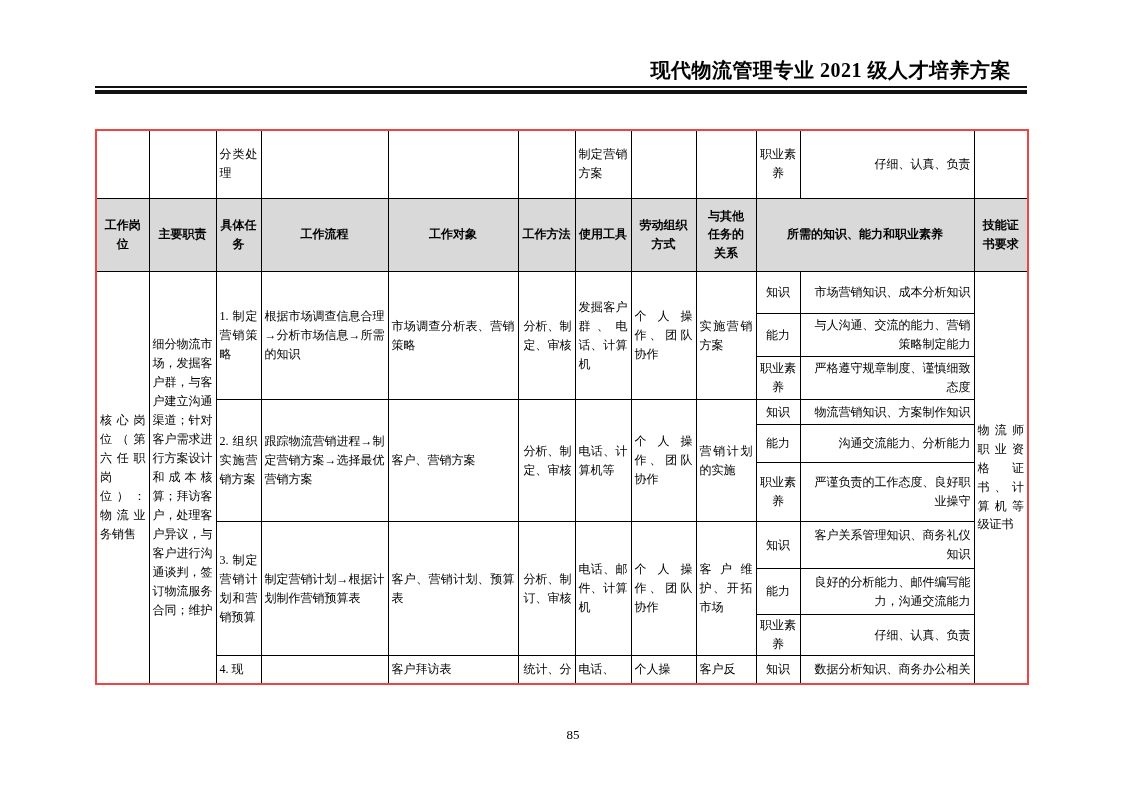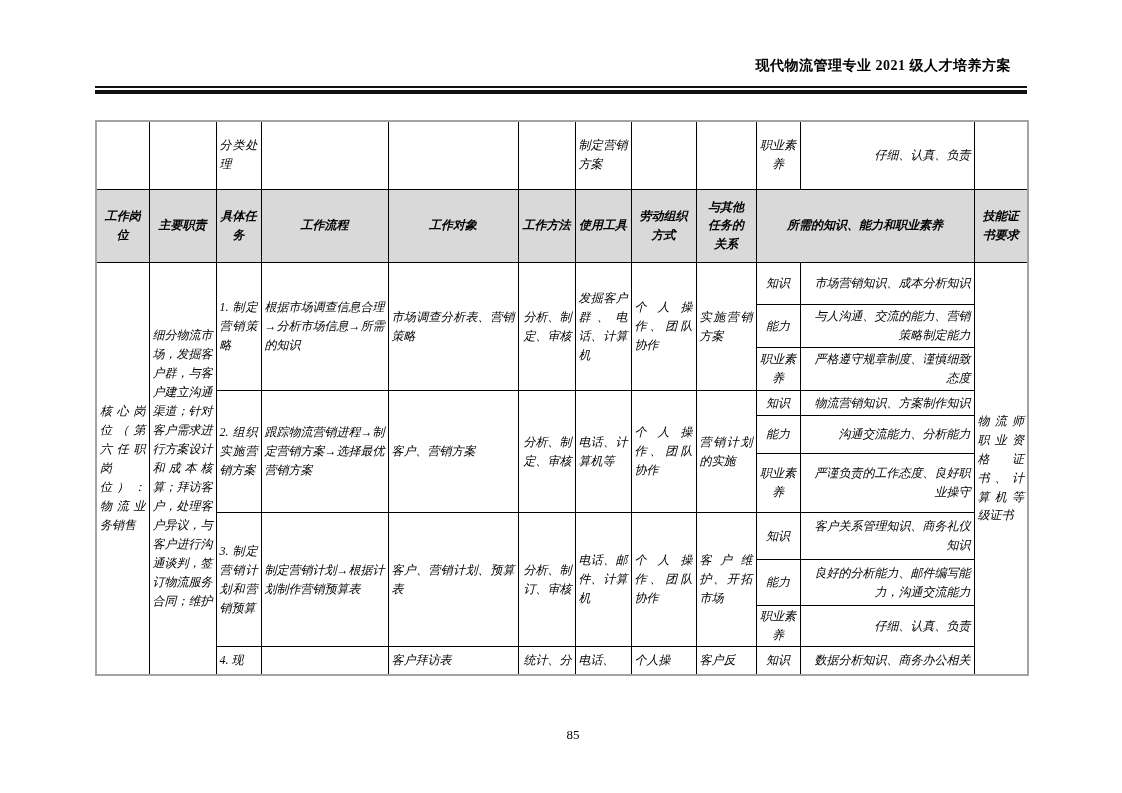--- a/index.html
+++ b/index.html
@@ -3,31 +3,30 @@
 <meta charset="utf-8">
 <style>
   html,body{margin:0;padding:0;}
   body{
     width:1122px;height:793px;background:#ffffff;position:relative;
     font-family:"Liberation Serif","DejaVu Serif",serif;color:#000;
     overflow:hidden;
   }
   .doc-title{
     position:absolute;top:57px;left:95px;width:916px;
-    text-align:right;font-size:14px;font-weight:bold;letter-spacing:.5px;
+    text-align:right;font-size:20px;font-weight:bold;letter-spacing:.5px;
   }
   .header-rule{
     position:absolute;top:86px;left:95px;width:932px;height:8px;
     box-sizing:border-box;border-top:2px solid #111;border-bottom:4px solid #111;
   }
   table.plan{
-    position:absolute;top:120px;left:95px;width:932px;
+    position:absolute;top:129px;left:95px;width:932px;
     border-collapse:collapse;table-layout:fixed;
-    border:2px solid #a3a3a3;
-    font-style:italic;
+    border:2px solid #ef4444;
   }
   table.plan td{
     border:1px solid #000;
     font-size:12px;line-height:1.58;
     padding:1px 3px;vertical-align:middle;
     word-break:break-all;overflow:hidden;
   }
   td.hd{
     background:#d9d9d9;font-weight:bold;text-align:center;
     font-size:12.5px;line-height:1.5;padding:1px 2px;

